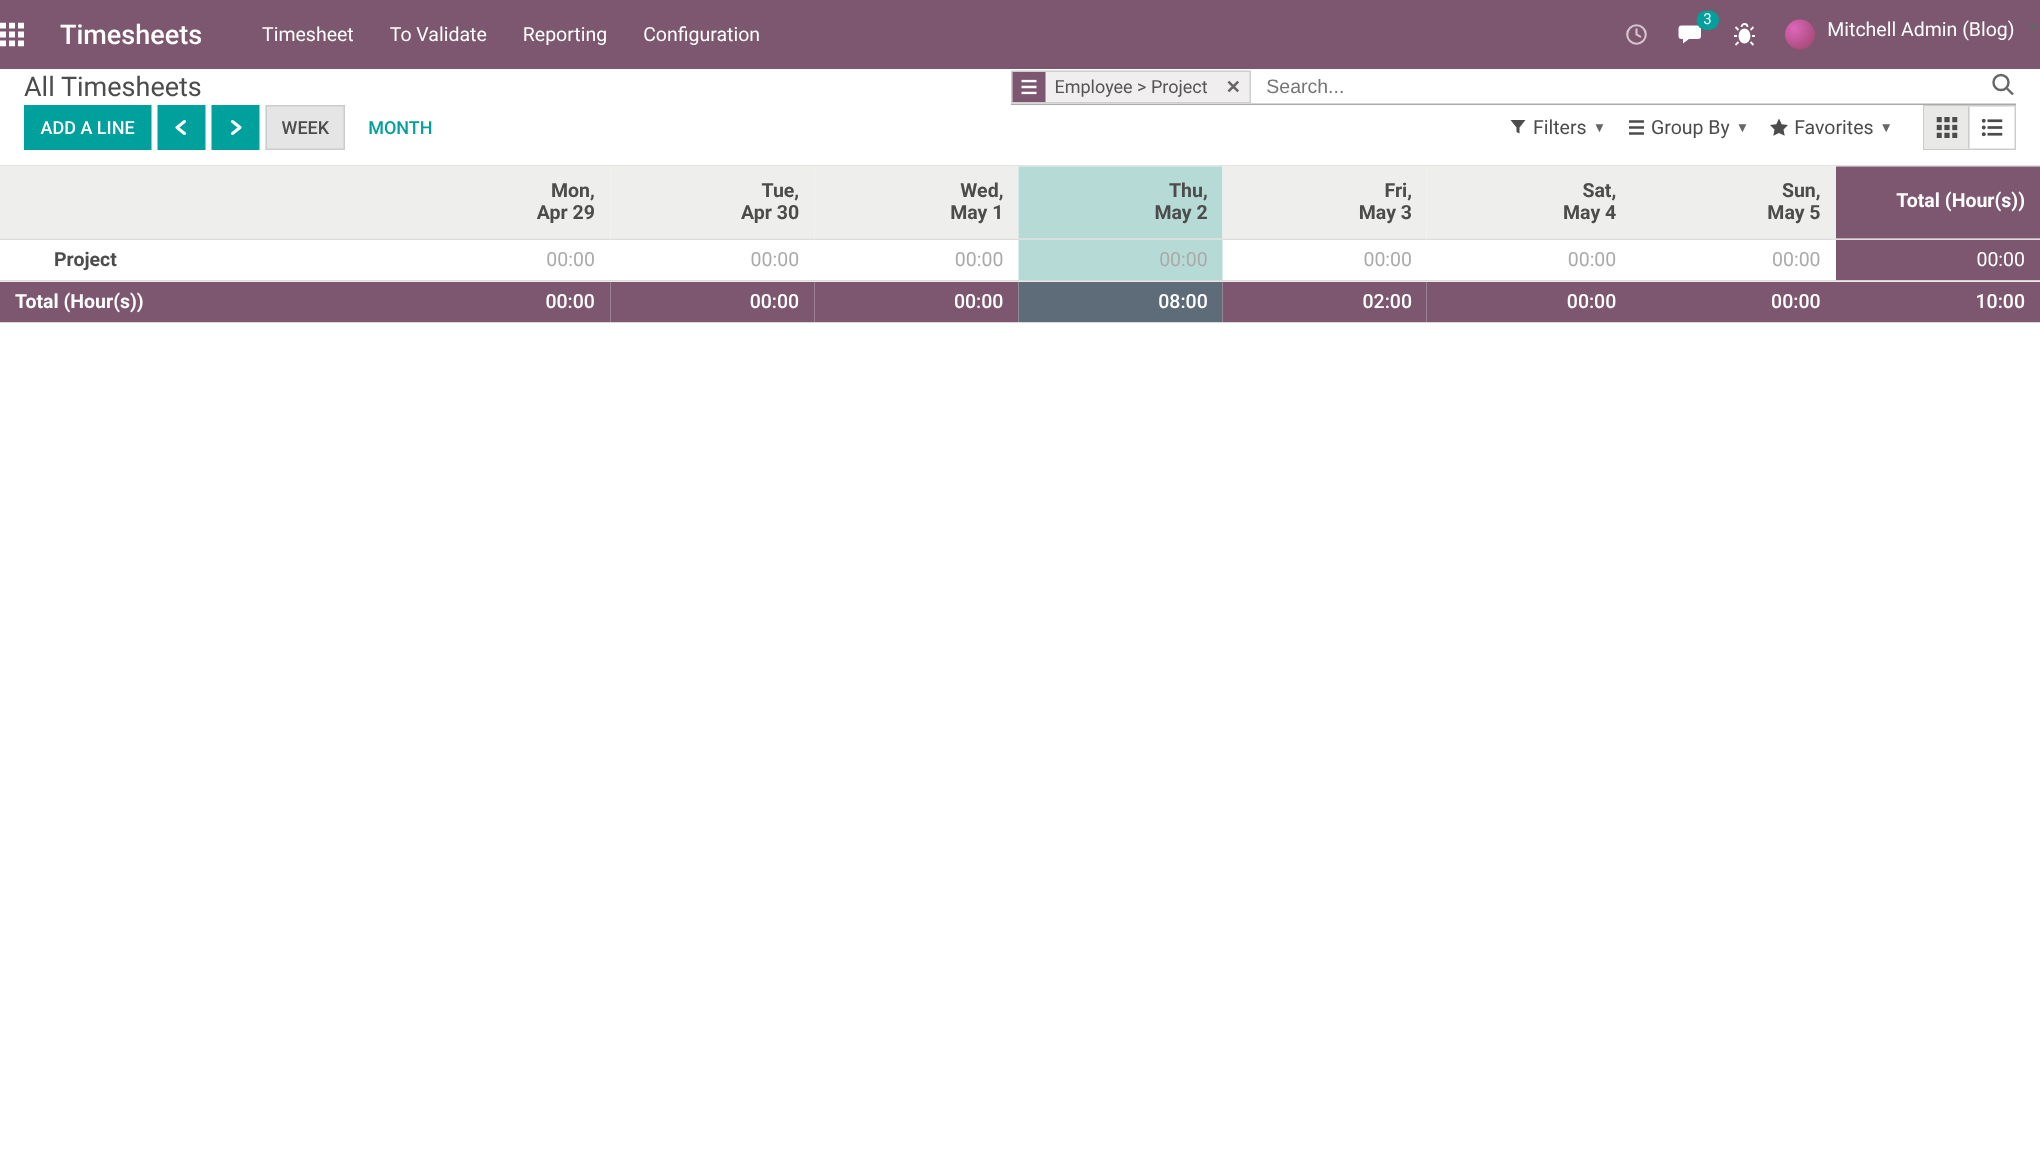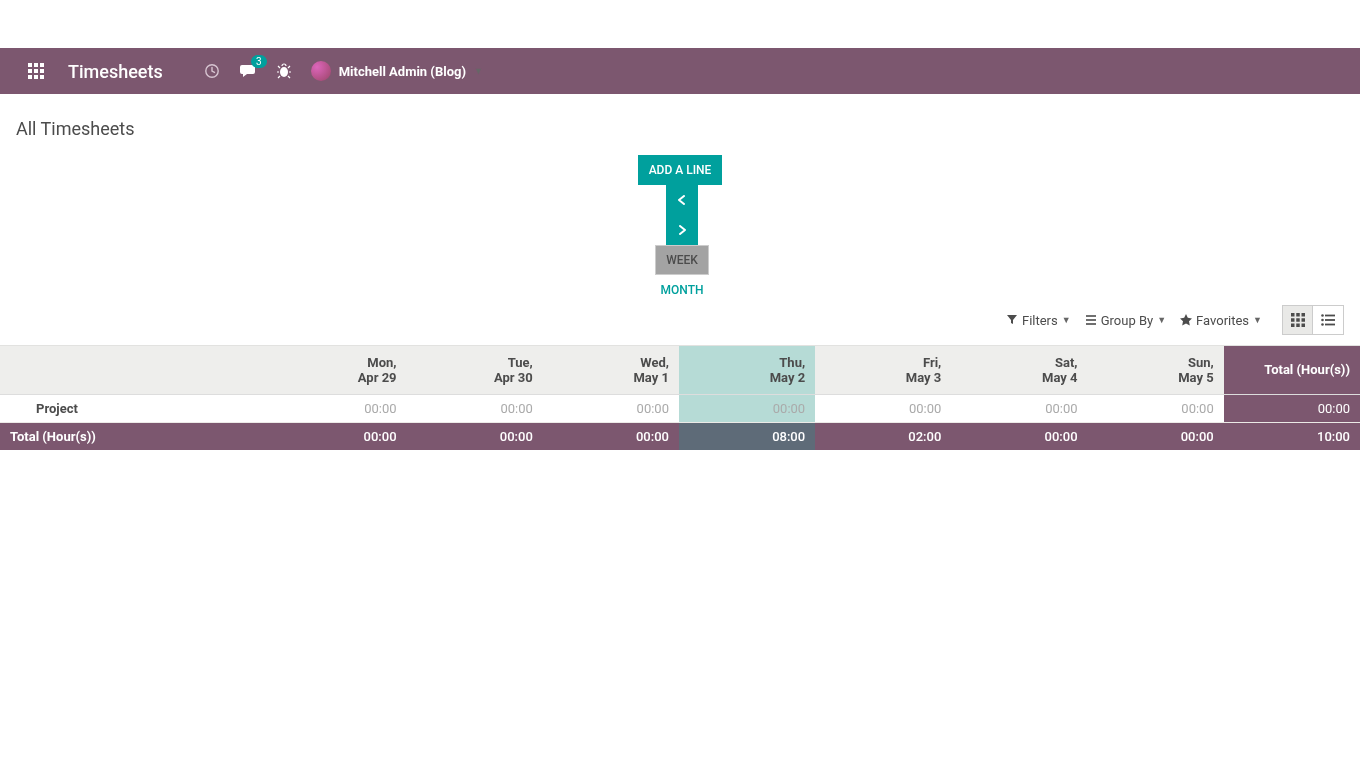--- a/index.html
+++ b/index.html
@@ -1,48 +1,48 @@
 <!DOCTYPE html>
 <html><head>
 <meta charset="utf-8">
 <style>
 * { box-sizing: border-box; margin: 0; padding: 0; }
 body { font-family: -apple-system, BlinkMacSystemFont, "Segoe UI", Roboto, "Helvetica Neue", Arial, sans-serif; font-size: 13px; color: #4c4c4c; background: #fff; }
 
 
-.topnav { background: #7c576f; color: #fff; height: 46px; display: flex; align-items: center; padding: 0 28px; margin-top: 48px; }
+.topnav { background: #7c576f; color: #fff; height: 46px; display: flex; align-items: center; padding: 0 0; }
 .apps-icon { width: 16px; height: 16px; display: inline-block; margin-right: 24px; }
 .apps-icon svg { width: 100%; height: 100%; }
 .brand { font-size: 18px; font-weight: 500; margin-right: 40px; }
 .navlinks { display: flex; gap: 24px; flex: 1; }
 .navlinks span { font-size: 13px; cursor: pointer; }
 .topright { display: flex; align-items: center; gap: 18px; }
 .icon-btn { width: 18px; height: 18px; display: inline-flex; align-items: center; justify-content: center; cursor: pointer; }
 .conv-badge { position: relative; display:inline-flex; align-items:center; }
 .conv-badge .count { position: absolute; top: -8px; right: -10px; background: #00a09d; color: #fff; border-radius: 8px; font-size: 10px; padding: 1px 5px; }
-.user-menu { display: flex; align-items: center; gap: 8px; cursor: pointer; font-size: 13px; font-weight: bold; }
+.user-menu { display: flex; gap: 8px; cursor: pointer; font-size: 13px; }
 .avatar { width: 20px; height: 20px; border-radius: 50%; background: radial-gradient(circle at 30% 30%, #d6b, #946); }
 
 
-.control-panel { padding: 24px 16px 10px; border-bottom: 1px solid #e2e2e0; }
+.control-panel { padding: 0 16px 10px; border-bottom: 1px solid #e2e2e0; }
 .cp-top { display: flex; align-items: center; }
 .cp-title { font-size: 18px; color: #4c4c4c; }
 .cp-search-wrap { margin-left: auto; width: 670px; display: flex; align-items: center; border-bottom: 1px solid #aaa; }
 .facet { display: inline-flex; align-items: center; background: #f0eeee; border: 1px solid #cfcfcf; height: 22px; font-size: 12px; margin-right: 4px; }
 .facet .facet-icon { background: #7c576f; color: #fff; width: 22px; height: 100%; display: inline-flex; align-items: center; justify-content: center; }
 .facet .facet-label { padding: 0 6px; color: #555; }
 .facet .facet-remove { padding: 0 6px; color: #666; cursor: pointer; font-weight: bold; }
 .search-input { flex: 1; border: none; outline: none; font-size: 13px; padding: 4px 6px; background: transparent; }
 .search-go { color: #666; cursor: pointer; width: 18px; text-align: center; }
 
-.cp-bottom { display: flex; align-items: center; margin-top: 16px; flex-direction: column; }
+.cp-bottom { display: flex; align-items: center; margin-top: 0; }
 .btn { display: inline-flex; align-items: center; justify-content: center; height: 30px; padding: 0 10px; font-size: 12px; font-weight: 500; border: 1px solid transparent; cursor: pointer; }
 .btn-primary { background: #00a09d; color: #fff; }
 .arrow-btn { background: #00a09d; color: #fff; width: 32px; margin-left: 4px; }
-.scale-btn { background: #a3a3a3; border: 1px solid #ccc; color: #4c4c4c; margin-left: 4px; padding: 0 10px; }
+.scale-btn { background: #e5e5e5; border: 1px solid #ccc; color: #4c4c4c; margin-left: 4px; padding: 0 10px; }
 .scale-btn.inactive { background: transparent; border-color: transparent; color: #00a09d; }
 .toolbar-right { margin-left: auto; display: flex; align-items: center; gap: 14px; }
 .search-opt { display: inline-flex; align-items: center; gap: 4px; color: #4c4c4c; cursor: pointer; font-size: 13px; }
 .caret { font-size: 9px; color: #666; }
 .view-switch { display: inline-flex; border: 1px solid #ccc; margin-left: 6px; }
 .view-switch .vbtn { width: 30px; height: 28px; display: inline-flex; align-items: center; justify-content: center; border-right: 1px solid #ccc; cursor: pointer; color:#4c4c4c; }
 .view-switch .vbtn:last-child { border-right: none; }
 .view-switch .vbtn.active { background: #e9e9e7; }
 
 
@@ -85,20 +85,26 @@
           <rect x="0" y="6" width="4" height="4"></rect>
           <rect x="6" y="6" width="4" height="4"></rect>
           <rect x="12" y="6" width="4" height="4"></rect>
           <rect x="0" y="12" width="4" height="4"></rect>
           <rect x="6" y="12" width="4" height="4"></rect>
           <rect x="12" y="12" width="4" height="4"></rect>
         </g>
       </svg>
   </span>
   <span class="brand">Timesheets</span>
+  <div class="navlinks">
+    <span>Timesheet</span>
+    <span>To Validate</span>
+    <span>Reporting</span>
+    <span>Configuration</span>
+  </div>
   <div class="topright">
     <span class="icon-btn">
       <svg width="16" height="16" viewBox="0 0 16 16">
           <circle cx="8" cy="8" r="6.2" fill="none" stroke="#d7c4d1" stroke-width="1.4"></circle>
           <path d="M8 4.5V8l2.5 1.4" stroke="#d7c4d1" stroke-width="1.4" fill="none" stroke-linecap="round"></path>
         </svg>
     </span>
     <span class="conv-badge">
       <svg width="18" height="16" viewBox="0 0 18 16">
           <path fill="#fff" d="M2 2h11a2 2 0 0 1 2 2v5a2 2 0 0 1-2 2H7l-4 3v-3H2a2 2 0 0 1-2-2V4a2 2 0 0 1 2-2z" transform="translate(1,0)"></path>
@@ -115,20 +121,42 @@
       <span class="avatar"></span>
       <span>Mitchell Admin (Blog)</span>
       <span class="caret">▼</span>
     </span>
   </div>
 </div>
 
 <div class="control-panel">
   <div class="cp-top">
     <div class="cp-title">All Timesheets</div>
+    <div class="cp-search-wrap">
+      <span class="facet">
+        <span class="facet-icon">
+          <svg width="12" height="10" viewBox="0 0 12 10">
+              <g stroke="#fff" stroke-width="1.6">
+                <line x1="1" y1="1" x2="11" y2="1"></line>
+                <line x1="1" y1="5" x2="11" y2="5"></line>
+                <line x1="1" y1="9" x2="11" y2="9"></line>
+              </g>
+            </svg>
+        </span>
+        <span class="facet-label">Employee &gt; Project</span>
+        <span class="facet-remove">✕</span>
+      </span>
+      <input class="search-input" placeholder="Search..." style="">
+      <span class="search-go">
+        <svg width="16" height="16" viewBox="0 0 16 16">
+            <circle cx="7" cy="7" r="5" fill="none" stroke="#666" stroke-width="1.6"></circle>
+            <line x1="11" y1="11" x2="15" y2="15" stroke="#666" stroke-width="1.6"></line>
+          </svg>
+      </span>
+    </div>
   </div>
   <div class="cp-bottom">
     <span class="btn btn-primary">ADD A LINE</span>
     <span class="btn arrow-btn">
       <svg width="10" height="10" viewBox="0 0 10 10">
           <path d="M7 1L2 5l5 4" stroke="#fff" stroke-width="2" fill="none" stroke-linecap="round" stroke-linejoin="round"></path>
         </svg>
     </span>
     <span class="btn arrow-btn">
       <svg width="10" height="10" viewBox="0 0 10 10">

